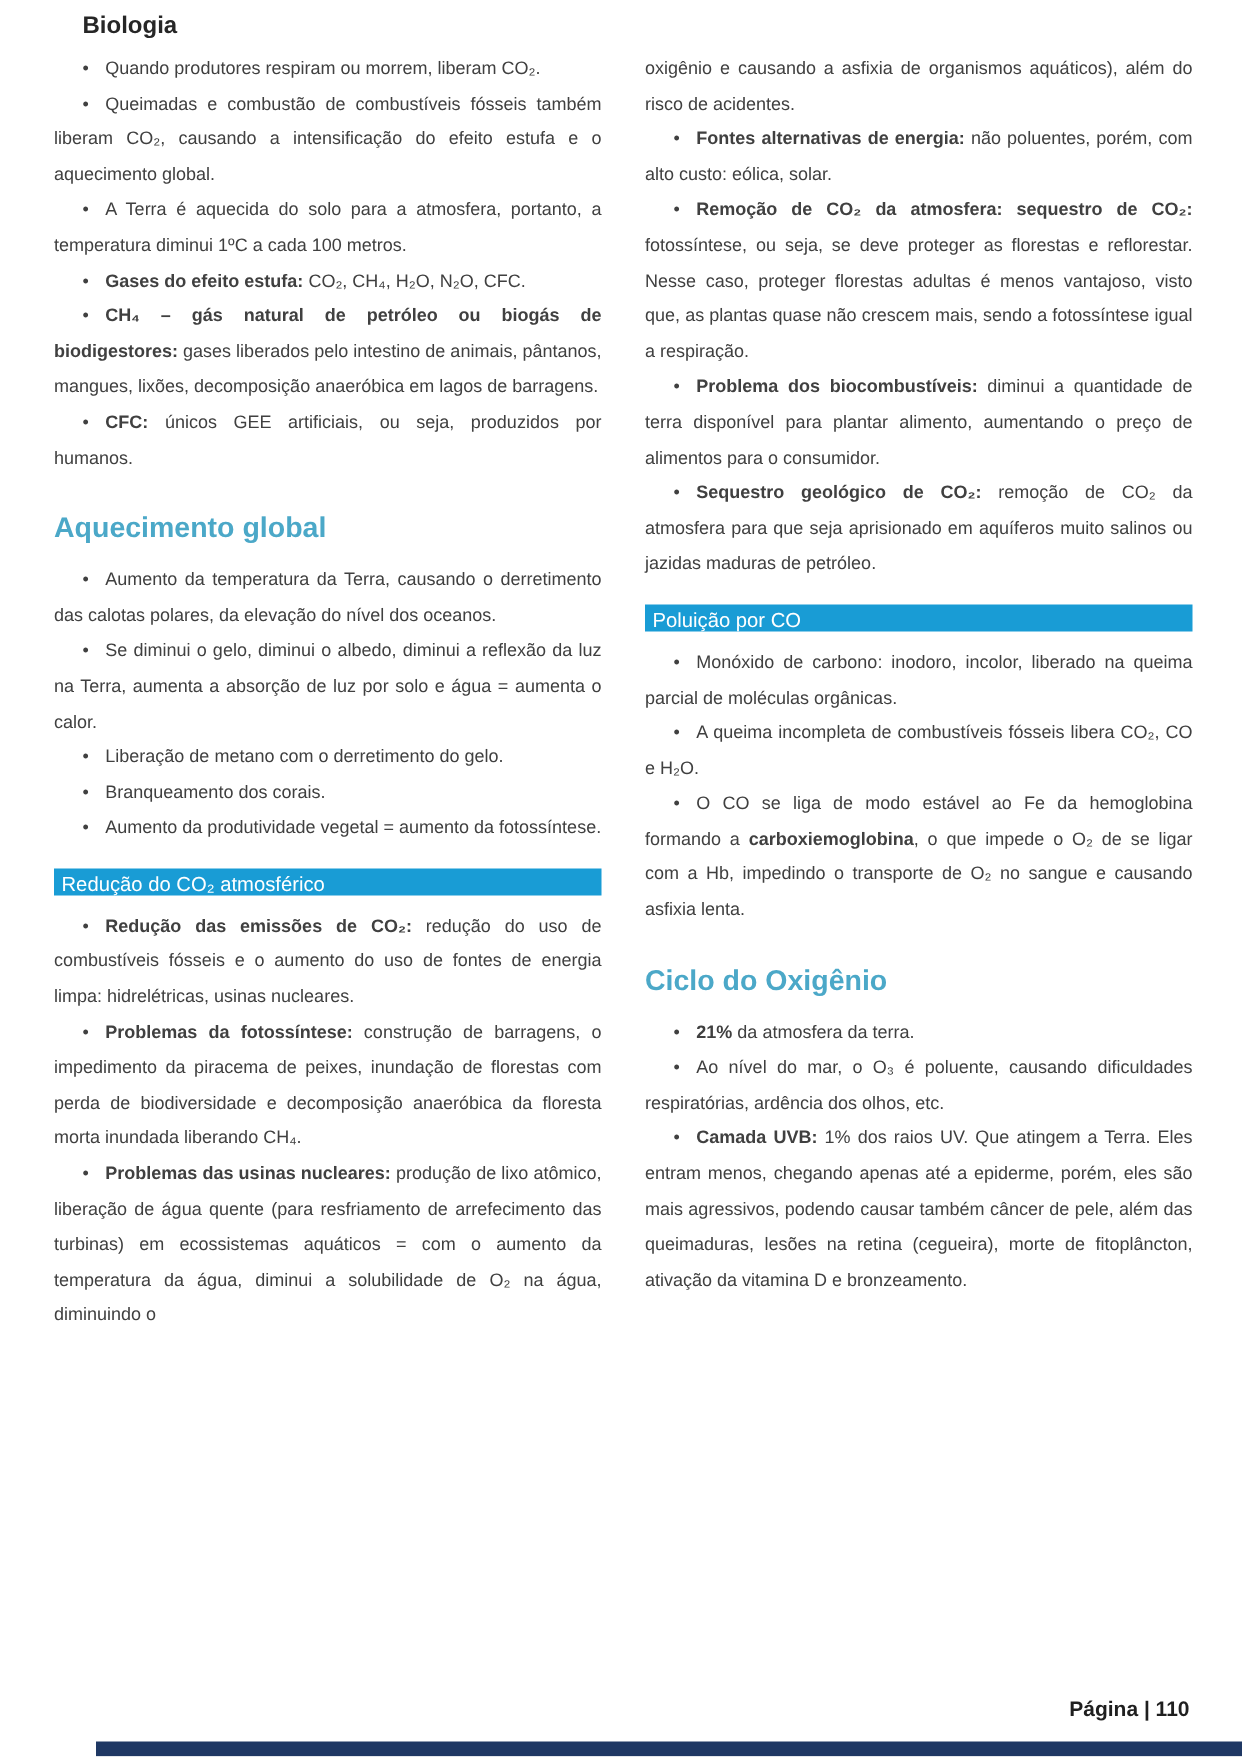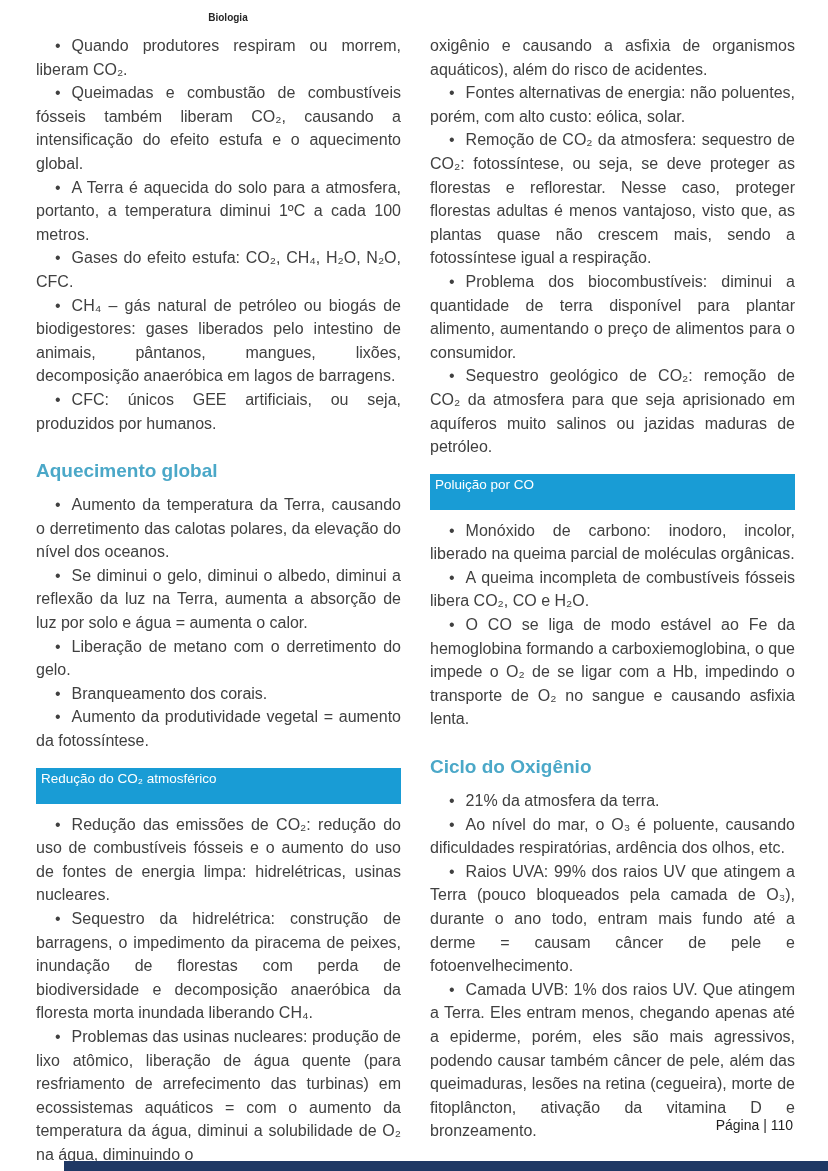--- a/index.html
+++ b/index.html
@@ -20,65 +20,64 @@
     left: 36px;
     top: 8px;
     width: 759px;
     display: flex;
     gap: 29px;
   }
   .col { width: 365px; }
   .col-right { padding-top: 26px; }
 
   .doc-title {
-    font-size: 10px;
+    font-size: 16px;
     font-weight: bold;
     color: var(--title-color, #262626);
     margin-left: 19px;
     line-height: 20px;
     margin-bottom: 6px;
-    text-align: center;
   }
   .para {
-    font-size: 16px;
+    font-size: 12px;
     line-height: 23.6px;
     color: var(--body-text, #404040);
     text-align: justify;
   }
   .para.bullet { text-indent: 19px; }
   .dot { margin-right: 11px; }
 
   .section-heading {
     font-size: 19px;
     font-weight: 700;
     color: var(--heading-teal, #4BA8C8);
     line-height: 26px;
     margin-top: 23px;
     margin-bottom: 9px;
   }
   .banner-heading {
     background: var(--banner-bg, #199CD5);
     color: var(--banner-text, #ffffff);
     font-size: 13.5px;
     line-height: 21px;
-    height: 36px;
+    height: 18px;
     padding-left: 5px;
     margin-top: 15px;
     margin-bottom: 9px;
   }
 
-  .b { font-weight: normal; }
+  .b { font-weight: bold; }
   .i { font-style: italic; }
 
   .footer {
     position: absolute;
     right: 35px;
-    bottom: 38px;
+    bottom: 24px;
     font-size: 14px;
-    font-weight: normal;
+    font-weight: bold;
     color: var(--footer-text, #1F1F1F);
   }
   .bottom-bar {
     position: absolute;
     left: 64px;
     right: 0;
     bottom: 0;
     height: 10px;
     background: var(--footer-bar, #1F3864);
   }
@@ -102,21 +101,21 @@
         <div>
           <p class="para bullet"><span class="dot">•</span><span>Aumento da temperatura da Terra, causando o derretimento das calotas polares, da elevação do nível dos oceanos.</span></p>
           <p class="para bullet"><span class="dot">•</span><span>Se diminui o gelo, diminui o albedo, diminui a reflexão da luz na Terra, aumenta a absorção de luz por solo e água = aumenta o calor.</span></p>
           <p class="para bullet"><span class="dot">•</span><span>Liberação de metano com o derretimento do gelo.</span></p>
           <p class="para bullet"><span class="dot">•</span><span>Branqueamento dos corais.</span></p>
           <p class="para bullet"><span class="dot">•</span><span>Aumento da produtividade vegetal = aumento da fotossíntese.</span></p>
         </div>
         <div class="banner-heading">Redução do CO₂ atmosférico</div>
         <div>
           <p class="para bullet"><span class="dot">•</span><span class="b">Redução das emissões de CO₂:</span><span> redução do uso de combustíveis fósseis e o aumento do uso de fontes de energia limpa: hidrelétricas, usinas nucleares.</span></p>
-          <p class="para bullet"><span class="dot">•</span><span class="b">Sequestro da hidrelétrica:</span><span> construção de barragens, o impedimento da piracema de peixes, inundação de florestas com perda de biodiversidade e decomposição anaeróbica da floresta morta inundada liberando CH₄.</span></p>
+          <p class="para bullet"><span class="dot">•</span><span class="b">Problemas da fotossíntese:</span><span> construção de barragens, o impedimento da piracema de peixes, inundação de florestas com perda de biodiversidade e decomposição anaeróbica da floresta morta inundada liberando CH₄.</span></p>
           <p class="para bullet"><span class="dot">•</span><span class="b">Problemas das usinas nucleares:</span><span> produção de lixo atômico, liberação de água quente (para resfriamento de arrefecimento das turbinas) em ecossistemas aquáticos = com o aumento da temperatura da água, diminui a solubilidade de O₂ na água, diminuindo o</span></p>
         </div>
       </div>
     <div class="col col-right">
         <p class="para"><span>oxigênio e causando a asfixia de organismos aquáticos), além do risco de acidentes.</span></p>
         <div>
           <p class="para bullet"><span class="dot">•</span><span class="b">Fontes alternativas de energia:</span><span> não poluentes, porém, com alto custo: eólica, solar.</span></p>
           <p class="para bullet"><span class="dot">•</span><span class="b">Remoção de CO₂ da atmosfera: sequestro de CO₂:</span><span> fotossíntese, ou seja, se deve proteger as florestas e reflorestar. Nesse caso, proteger florestas adultas é menos vantajoso, visto que, as plantas quase não crescem mais, sendo a fotossíntese igual a respiração.</span></p>
           <p class="para bullet"><span class="dot">•</span><span class="b">Problema dos biocombustíveis:</span><span> diminui a quantidade de terra disponível para plantar alimento, aumentando o preço de alimentos para o consumidor.</span></p>
           <p class="para bullet"><span class="dot">•</span><span class="b">Sequestro geológico de CO₂:</span><span> remoção de CO₂ da atmosfera para que seja aprisionado em aquíferos muito salinos ou jazidas maduras de petróleo.</span></p>
@@ -124,20 +123,19 @@
         <div class="banner-heading">Poluição por CO</div>
         <div>
           <p class="para bullet"><span class="dot">•</span><span>Monóxido de carbono: inodoro, incolor, liberado na queima parcial de moléculas orgânicas.</span></p>
           <p class="para bullet"><span class="dot">•</span><span>A queima incompleta de combustíveis fósseis libera CO₂, CO e H₂O.</span></p>
           <p class="para bullet"><span class="dot">•</span><span>O CO se liga de modo estável ao Fe da hemoglobina formando a </span><span class="b">carboxiemoglobina</span><span>, o que impede o O₂ de se ligar com a Hb, impedindo o transporte de O₂ no sangue e causando asfixia lenta.</span></p>
         </div>
         <div class="section-heading">Ciclo do Oxigênio</div>
         <div>
           <p class="para bullet"><span class="dot">•</span><span class="b">21%</span><span> da atmosfera da terra.</span></p>
           <p class="para bullet"><span class="dot">•</span><span>Ao nível do mar, o O₃ é poluente, causando dificuldades respiratórias, ardência dos olhos, etc.</span></p>
-          <p class="para bullet"><span class="dot">•</span><span class="b">Raios UVA:</span><span> 99% dos raios UV que atingem a Terra (pouco bloqueados pela camada de O₃), durante o ano todo, entram mais fundo até a derme = causam câncer de pele e fotoenvelhecimento.</span></p>
           <p class="para bullet"><span class="dot">•</span><span class="b">Camada UVB:</span><span> 1% dos raios UV. Que atingem a Terra. Eles entram menos, chegando apenas até a epiderme, porém, eles são mais agressivos, podendo causar também câncer de pele, além das queimaduras, lesões na retina (cegueira), morte de fitoplâncton, ativação da vitamina D e bronzeamento.</span></p>
         </div>
       </div>
   </div>
   <div class="footer">Página | 110</div>
   <div class="bottom-bar"></div>
 </div>
 
 </body></html>

